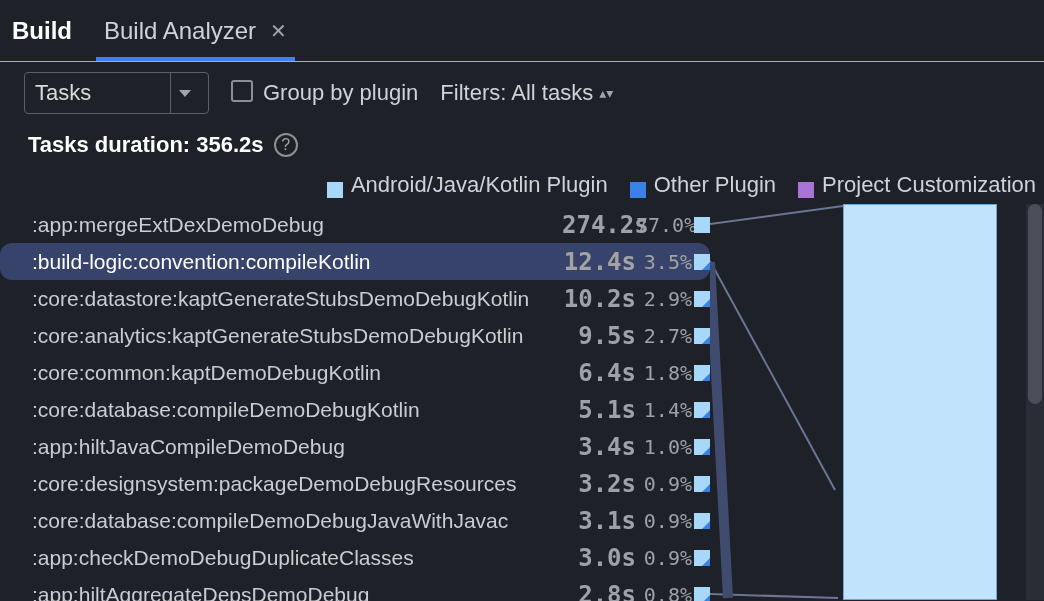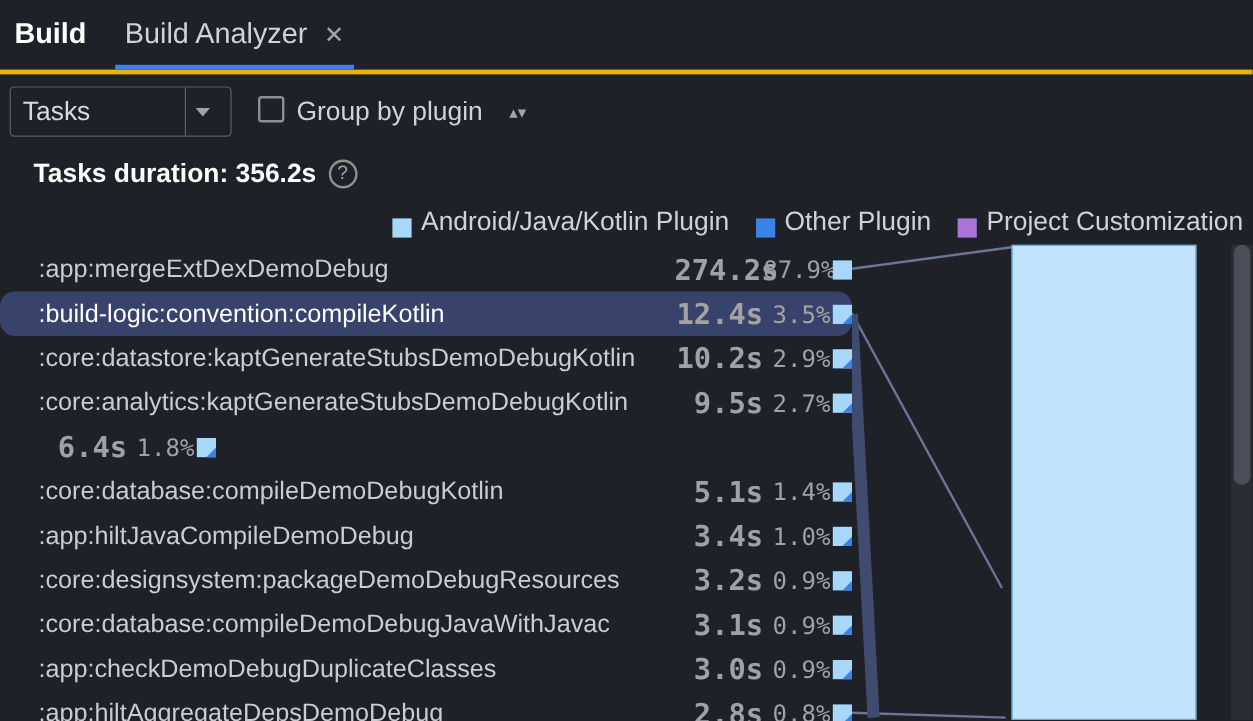--- a/index.html
+++ b/index.html
@@ -9,21 +9,21 @@
     background: #1e2128;
     color: #e0e0e0;
     font-family: -apple-system, BlinkMacSystemFont, "Segoe UI", Arial, sans-serif;
     font-size: 20px;
     overflow: hidden;
   }
   .tab-bar {
     display: flex;
     align-items: center;
     height: 62px;
-    border-bottom: 4px solid #eab308;
+    border-bottom: 1px solid #eab308;
     padding-left: 12px;
     gap: 32px;
   }
   .tab {
     display: flex;
     align-items: center;
     height: 100%;
     font-size: 24px;
     color: #cfd2d8;
     position: relative;
@@ -40,21 +40,21 @@
   .tab-close {
     margin-left: 14px;
     font-size: 20px;
     color: #a0a4ad;
     cursor: pointer;
   }
   .toolbar {
     display: flex;
     align-items: center;
     gap: 22px;
-    padding: 10px 12px 0 8px;
+    padding: 10px 12px 0 24px;
   }
   .dropdown {
     display: flex;
     align-items: center;
     justify-content: space-between;
     width: 185px;
     height: 42px;
     border: 1px solid #5a5f6a;
     border-radius: 4px;
     padding: 0 10px;
@@ -237,20 +237,21 @@
     <span>Tasks</span>
     <span class="chevron-box">
         <span class="chevron-down"></span>
       </span>
   </div>
   <div class="checkbox-wrap">
     <div class="checkbox"></div>
     <span class="checkbox-label">Group by plugin</span>
   </div>
   <div class="filter-wrap">
+    <span>Filters: All tasks</span>
     <span class="sort-glyph">▴▾</span>
   </div>
 </div>
 
 <div class="duration-line">
   <span>Tasks duration: 356.2s</span>
   <span class="help-icon">?</span>
 </div>
 
 <div class="legend">
@@ -266,21 +267,21 @@
     <span class="swatch sw-purple"></span>
     <span>Project Customization</span>
   </div>
 </div>
 
 <div class="content">
   <div class="task-list" id="task-list">
       <div class="task-row">
         <span class="task-name">:app:mergeExtDexDemoDebug</span>
         <span class="task-time">274.2s</span>
-        <span class="task-pct">87.9%</span>
+        <span class="task-pct">77.0%</span>
         <span class="mini-bar pure-light"></span>
       </div>
       <div class="task-row selected">
         <span class="task-name">:build-logic:convention:compileKotlin</span>
         <span class="task-time">12.4s</span>
         <span class="task-pct">3.5%</span>
         <span class="mini-bar"></span>
       </div>
       <div class="task-row">
         <span class="task-name">:core:datastore:kaptGenerateStubsDemoDebugKotlin</span>
@@ -288,20 +289,21 @@
         <span class="task-pct">2.9%</span>
         <span class="mini-bar"></span>
       </div>
       <div class="task-row">
         <span class="task-name">:core:analytics:kaptGenerateStubsDemoDebugKotlin</span>
         <span class="task-time">9.5s</span>
         <span class="task-pct">2.7%</span>
         <span class="mini-bar"></span>
       </div>
       <div class="task-row">
+        <span class="task-name">:core:common:kaptDemoDebugKotlin</span>
         <span class="task-time">6.4s</span>
         <span class="task-pct">1.8%</span>
         <span class="mini-bar"></span>
       </div>
       <div class="task-row">
         <span class="task-name">:core:database:compileDemoDebugKotlin</span>
         <span class="task-time">5.1s</span>
         <span class="task-pct">1.4%</span>
         <span class="mini-bar"></span>
       </div>

